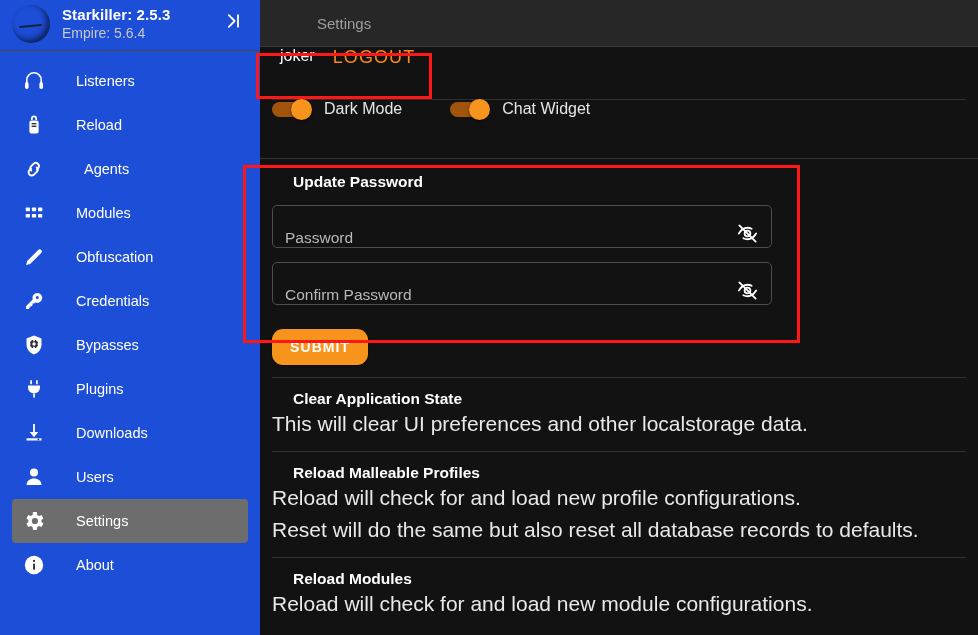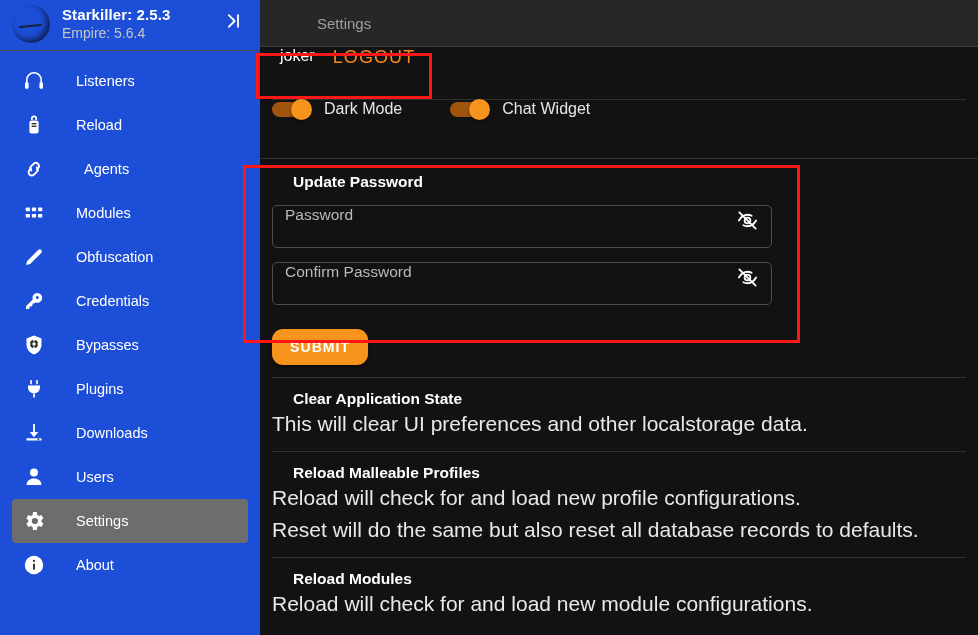--- a/index.html
+++ b/index.html
@@ -128,21 +128,21 @@
 
   .section { padding: 14px 12px 10px 12px; }
   .section-title { color: #ffffff; font-size: 15.5px; font-weight: bold; margin-left: 21px; }
   .section-desc { color: #e8e8e8; font-size: 21px; line-height: 1.55; }
 
   .field {
     height: 43px;
     margin-top: 14px;
     border: 1px solid #4d4d4d;
     border-radius: 5px;
-    display: flex; align-items: flex-start;
+    display: flex; align-items: flex-end;
     padding: 0 10px 0 12px;
     background: transparent;
     width: 500px;
   }
   .field input {
     flex: 1; background: transparent; border: none; outline: none;
     color: #ffffff; font-size: 15.5px;
     font-family: "Liberation Sans", sans-serif;
   }
   .field input::placeholder { color: #b9b9b9; opacity: 1; }

